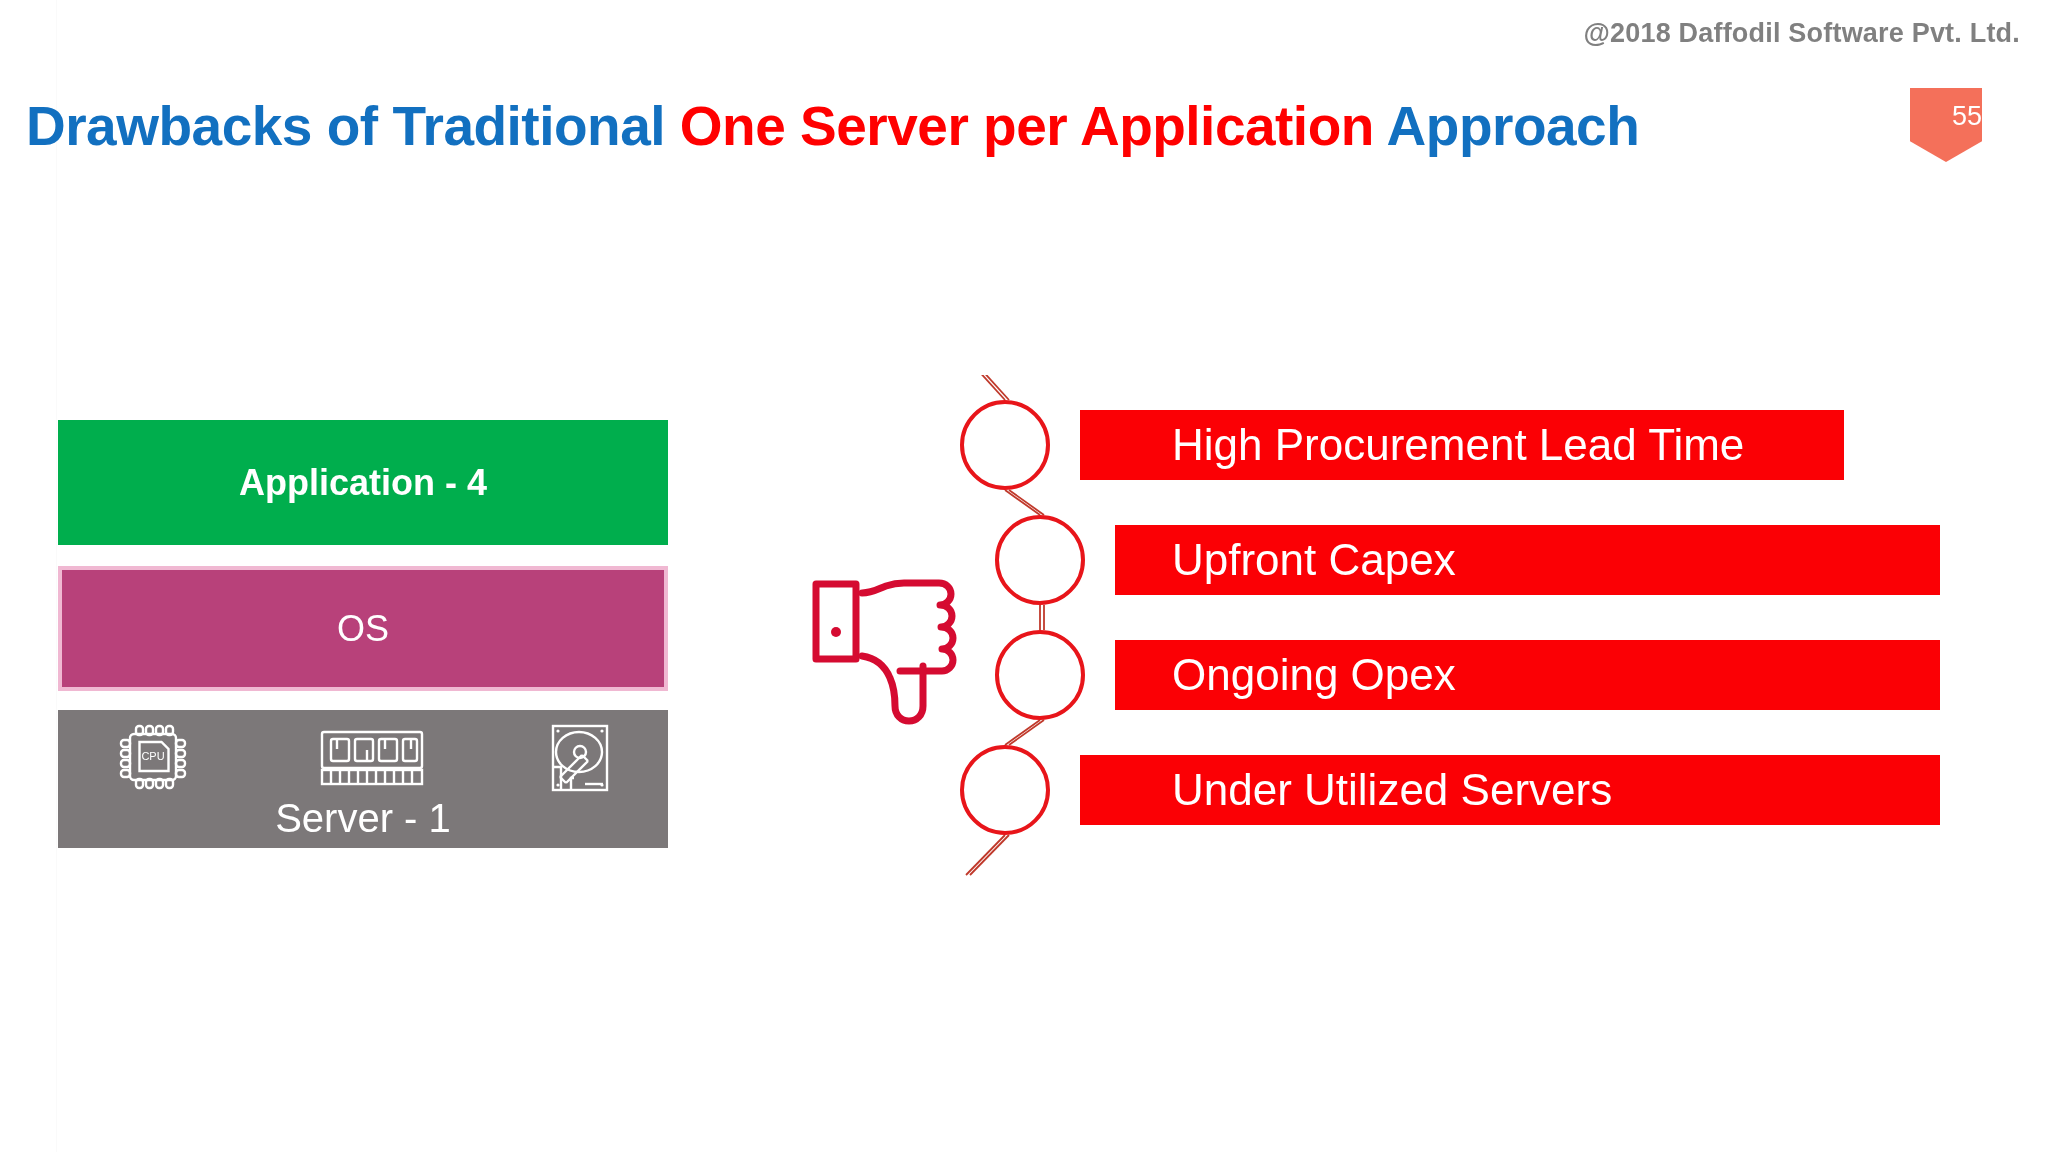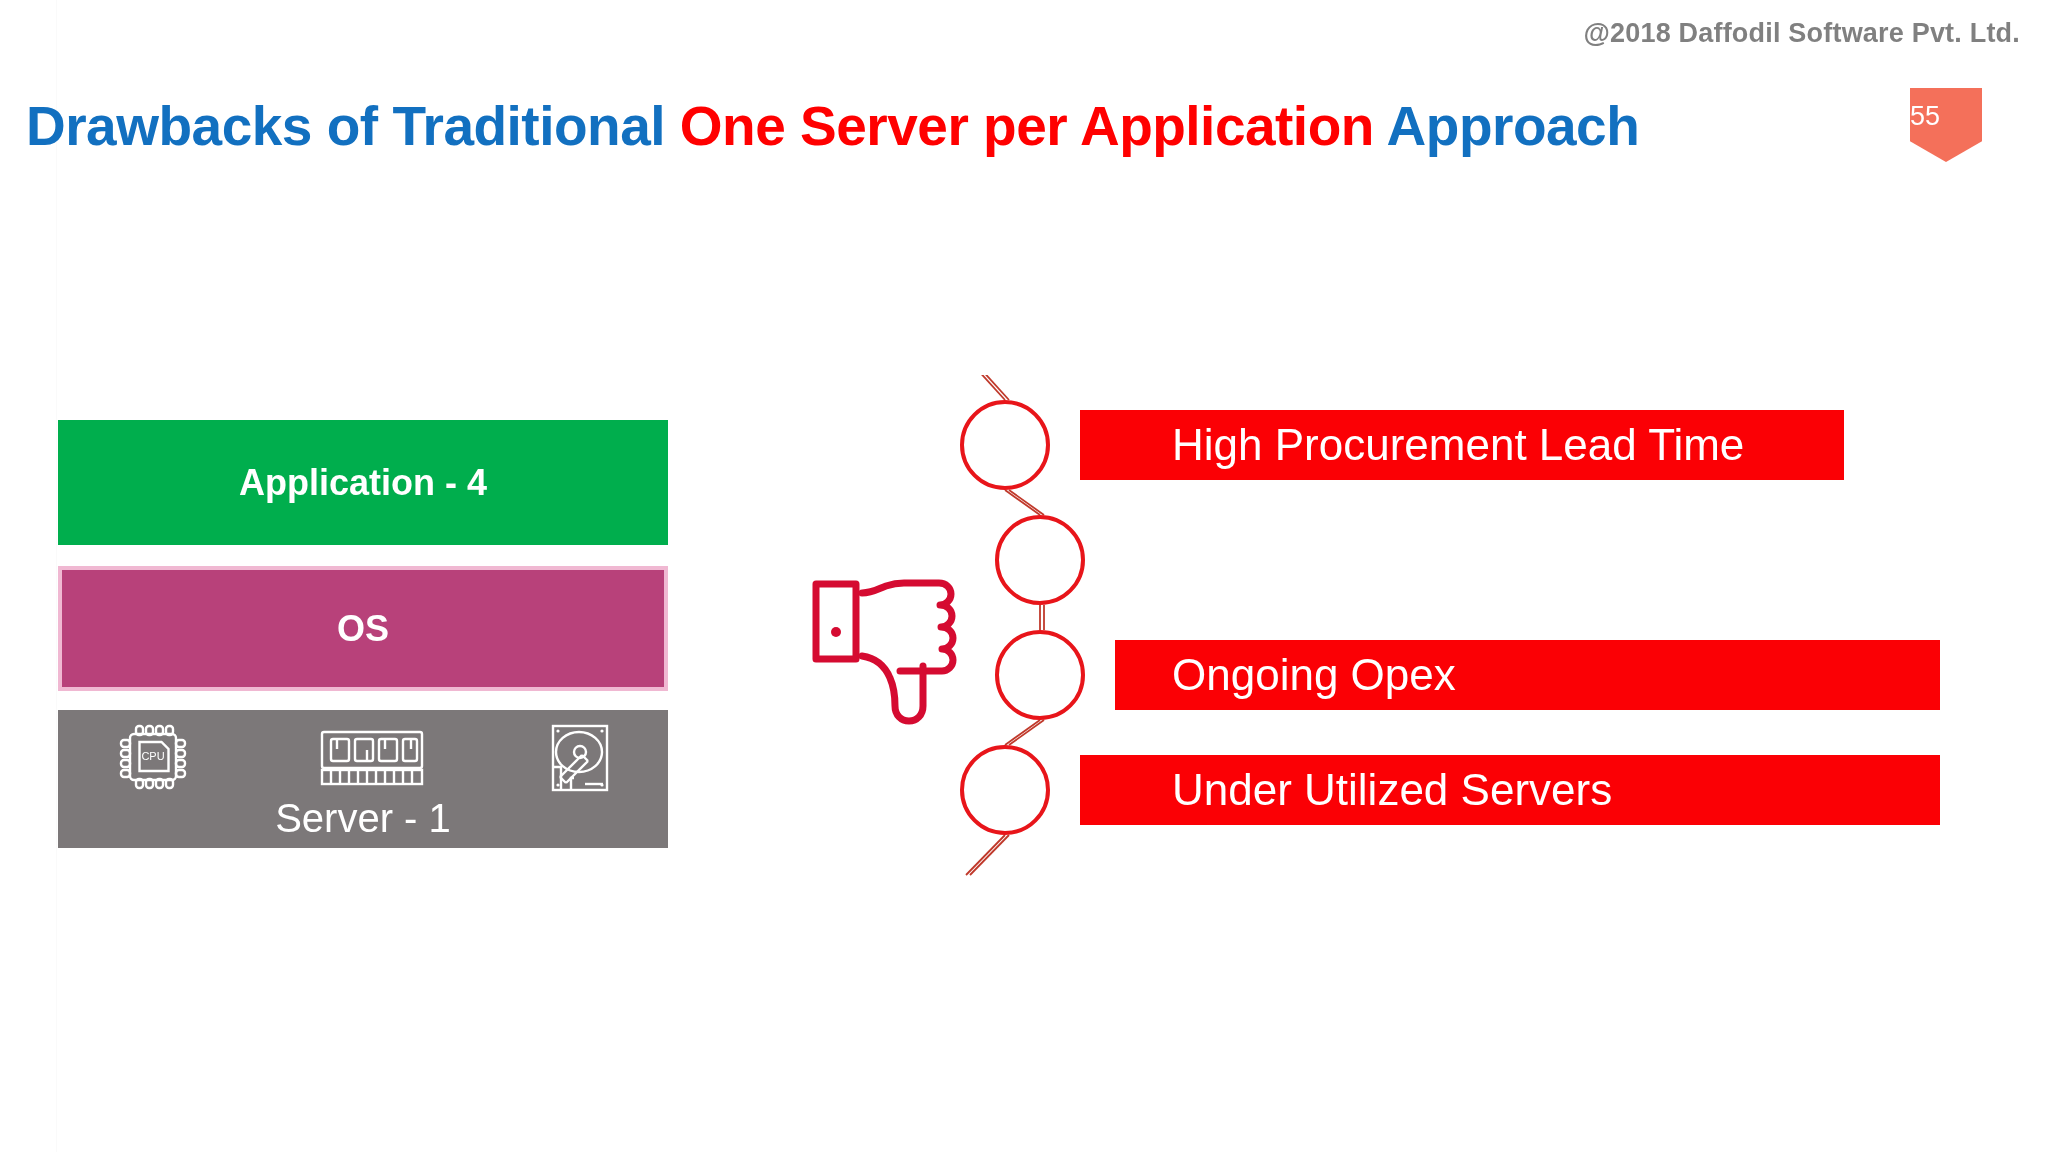--- a/index.html
+++ b/index.html
@@ -71,21 +71,21 @@
     height: 74px;
     background: #F4705A;
     -webkit-clip-path: polygon(0 0, 100% 0, 100% 72%, 50% 100%, 0 72%);
     clip-path: polygon(0 0, 100% 0, 100% 72%, 50% 100%, 0 72%);
   }
   .page-badge .num {
     position: absolute;
     left: 0;
     top: 13px;
     width: 72px;
-    text-align: left;
+    text-align: right;
     color: #ffffff;
     font-size: 27px;
     line-height: 30px;
   }
 
   
   .stack-box {
     position: absolute;
     left: 58px;
     width: 610px;
@@ -101,21 +101,21 @@
     font-size: 36px;
     font-weight: bold;
   }
   .box-os {
     top: 566px;
     height: 125px;
     background: #B8417A;
     border: 4px solid #F0B8D2;
     line-height: 117px;
     font-size: 36px;
-    font-weight: bold;
+    font-weight: normal;
   }
   .box-server {
     top: 710px;
     height: 138px;
     background: #7C7879;
   }
   .server-icons {
     position: absolute;
     left: 0; top: 10px;
     width: 610px;
@@ -330,20 +330,23 @@
         <path d="M80 345 L45 370"></path>
         <path d="M84 345 L49 370"></path>
         <path d="M45 460 L6 500"></path>
         <path d="M49 460 L10 500"></path>
       </g>
     </svg>
 
     <div class="bar bar-0">
       <span class="bar-text">High Procurement Lead Time</span>
     </div>
+    <div class="bar bar-1">
+      <span class="bar-text">Upfront Capex</span>
+    </div>
     <div class="bar bar-2">
       <span class="bar-text">Ongoing Opex</span>
     </div>
     <div class="bar bar-3">
       <span class="bar-text">Under Utilized Servers</span>
     </div>
 
     <div class="chain-circle circ-0"></div>
     <div class="chain-circle circ-1"></div>
     <div class="chain-circle circ-2"></div>

